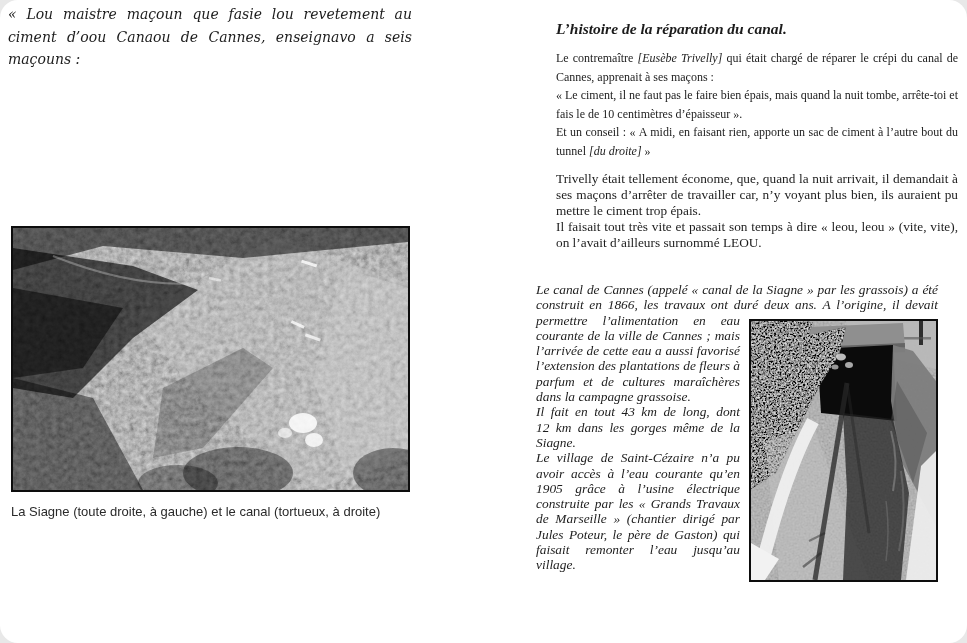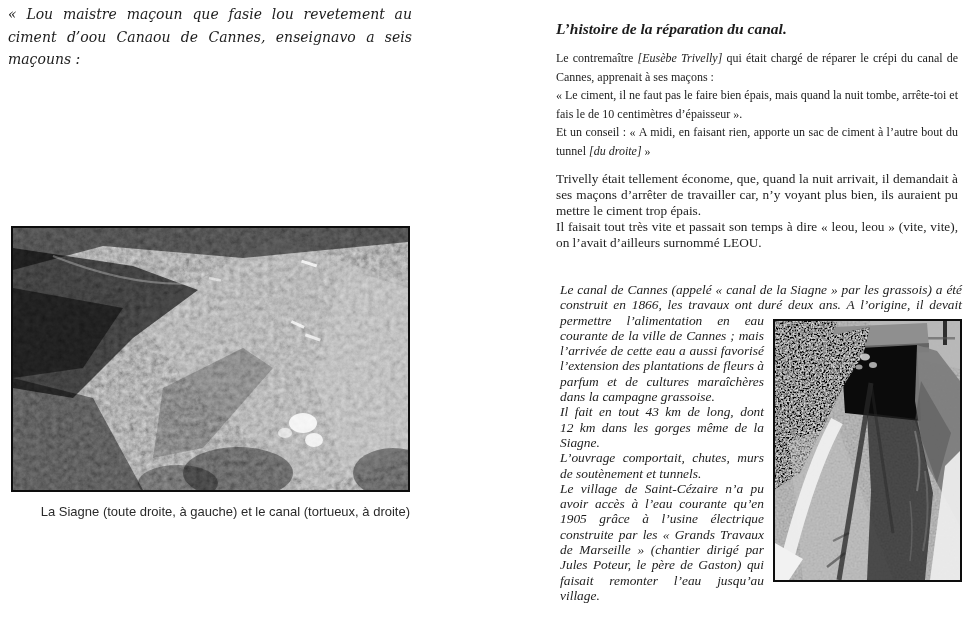--- a/index.html
+++ b/index.html
@@ -9,20 +9,21 @@
     --caption-text:#2a2a2a;
   }
   html,body{margin:0;padding:0;background:#e8e8e8;}
   .page{
     position:relative;
     width:967px;height:643px;
     background:var(--page-bg);
     color:var(--text);
     font-family:"Liberation Serif",serif;
     overflow:hidden;
+    border-radius:18px;
   }
   .page p{margin:0;}
 
   
   .occitan{
     position:absolute;left:8px;top:3px;width:404px;
     font-family:"DejaVu Serif",serif;
     font-style:italic;
     font-size:14px;line-height:22.5px;
     text-align:justify;
@@ -34,21 +35,21 @@
   }
   .photo-frame{
     border:2px solid var(--photo-border);
     background:#777;
     box-sizing:border-box;
   }
   .siagne-photo{width:399px;height:266px;}
   .siagne-figure figcaption{
     margin-top:12px;
     width:399px;
-    text-align:right;
+    text-align:left;
     font-family:"Liberation Sans",sans-serif;
     font-size:13px;
     color:var(--caption-text);
   }
 
   
   .rp-title{
     position:absolute;left:556px;top:19px;width:402px;
     font-size:15.5px;font-weight:bold;margin:0;
     line-height:1.25;
@@ -56,21 +57,21 @@
   }
   .rp-intro{
     position:absolute;left:556px;top:49px;width:402px;
     font-size:12px;line-height:18.6px;text-align:justify;
   }
   .rp-note{
     position:absolute;left:556px;top:171px;width:402px;
     font-size:13.3px;line-height:16px;text-align:justify;
   }
   .rp-canal{
-    position:absolute;left:560px;top:282px;width:402px;
+    position:absolute;left:536px;top:282px;width:402px;
     font-style:italic;
     font-size:13.4px;line-height:15.3px;text-align:justify;
   }
   .canal-float{
     float:right;
     width:189px;height:300px;
     margin-left:9px;
     shape-outside:inset(37px 0 0 0);
   }
   .canal-photo{
@@ -209,17 +210,16 @@
             <path d="M96,62 L118,212" stroke="#262626" stroke-width="3" opacity="0.45"></path>
             <path d="M70,232 l-18,14" stroke="#262626" stroke-width="2.5" opacity="0.5"></path>
             <path d="M74,212 l-16,8" stroke="#262626" stroke-width="2" opacity="0.45"></path>
 
             <polygon points="170,145 185,130 185,259 155,259" fill="#ececec" opacity="0.95"></polygon>
           </svg>
         </div>
       </div>
       <p>Le canal de Cannes (appelé «&nbsp;canal de la Siagne&nbsp;» par les grassois) a été construit en 1866, les travaux ont duré deux ans. A l’origine, il devait permettre l’alimentation en eau courante de la ville de Cannes&nbsp;; mais l’arrivée de cette eau a aussi favorisé l’extension des plantations de fleurs à parfum et de cultures maraîchères dans la campagne grassoise.</p>
       <p>Il fait en tout 43&nbsp;km de long, dont 12&nbsp;km dans les gorges même de la Siagne.</p>
-      <p>L’ouvrage comportait, chutes, murs de soutènement et tunnels.</p>
       <p>Le village de Saint-Cézaire n’a pu avoir accès à l’eau courante qu’en 1905 grâce à l’usine électrique construite par les «&nbsp;Grands Travaux de Marseille&nbsp;» (chantier dirigé par Jules Poteur, le père de Gaston) qui faisait remonter l’eau jusqu’au village.</p>
     </div>
   </section>
 </div>
 
 </body></html>

